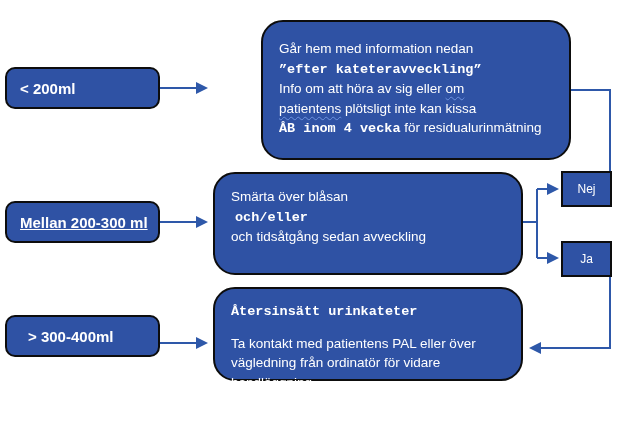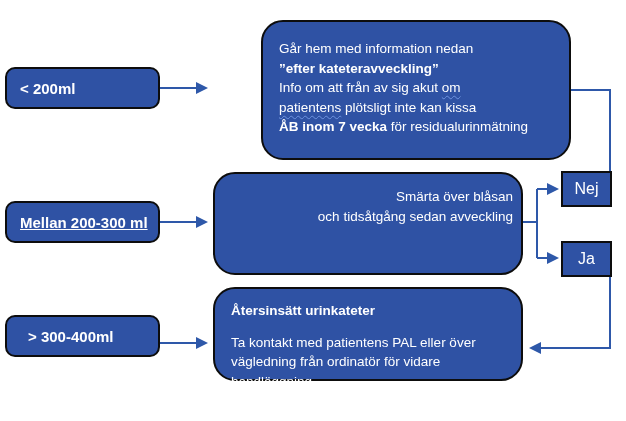--- a/index.html
+++ b/index.html
@@ -41,34 +41,34 @@
     position:absolute;left:213px;width:310px;
     background:var(--box-fill);
     border:2px solid var(--box-border);
     border-radius:22px;
     box-sizing:border-box;
     color:var(--text);
     font-size:13.5px;line-height:19.5px;
     padding:16px 8px 0 16px;
   }
   .info-under200{top:20px;height:140px;padding-top:17px;margin-left:48px;}
-  .info-200-300{top:172px;height:103px;padding-top:13px;text-align:right;}
+  .info-200-300{top:172px;height:103px;padding-top:13px;}
   .info-over300{top:287px;height:94px;padding-top:12px;}
   .line{min-height:19.5px;}
   .line.indent{padding-left:4px;}
   .line.spacer{height:12px;min-height:12px;}
-  .b{font-weight:700;}
+  .b{font-weight:700;font-family:Liberation Mono, monospace;}
   .g{text-decoration:underline wavy var(--grammar) 1px;text-underline-offset:3px;}
   .decision-box{
     position:absolute;left:561px;width:51px;height:36px;
     background:var(--box-fill);
     border:2px solid var(--box-border);
     box-sizing:border-box;
     display:flex;align-items:center;justify-content:center;
-    color:var(--text);font-size:16px;
+    color:var(--text);font-size:12px;
   }
   .decision-nej{top:171px;}
   .decision-ja{top:241px;}
 </style>
 </head>
 <body>
 
 <div class="canvas">
 
   <svg class="connector-layer" viewBox="0 0 626 421" xmlns="http://www.w3.org/2000/svg">
@@ -99,33 +99,36 @@
   </div>
 
   <div class="info-box info-under200">
     <div class="line">
       <span>Går hem med information nedan</span>
     </div>
     <div class="line">
       <span class="b">”efter kateteravveckling”</span>
     </div>
     <div class="line">
-      <span>Info om att från av sig akut </span><span class="g">om</span>
+      <span>Info om att höra av sig eller </span><span class="g">om</span>
     </div>
     <div class="line">
       <span class="g">patientens</span><span> plötsligt inte kan kissa</span>
     </div>
     <div class="line">
-      <span class="b">ÅB inom 7 vecka</span><span> för residualurinmätning</span>
+      <span class="b">ÅB inom 4 vecka</span><span> för residualurinmätning</span>
     </div>
   </div>
 
   <div class="info-box info-200-300">
     <div class="line">
       <span>Smärta över blåsan</span>
+    </div>
+    <div class="line indent">
+      <span class="b">och/eller</span>
     </div>
     <div class="line">
       <span>och tidsåtgång sedan avveckling</span>
     </div>
   </div>
 
   <div class="info-box info-over300">
     <div class="line">
       <span class="b">Återsinsätt urinkateter</span>
     </div>

